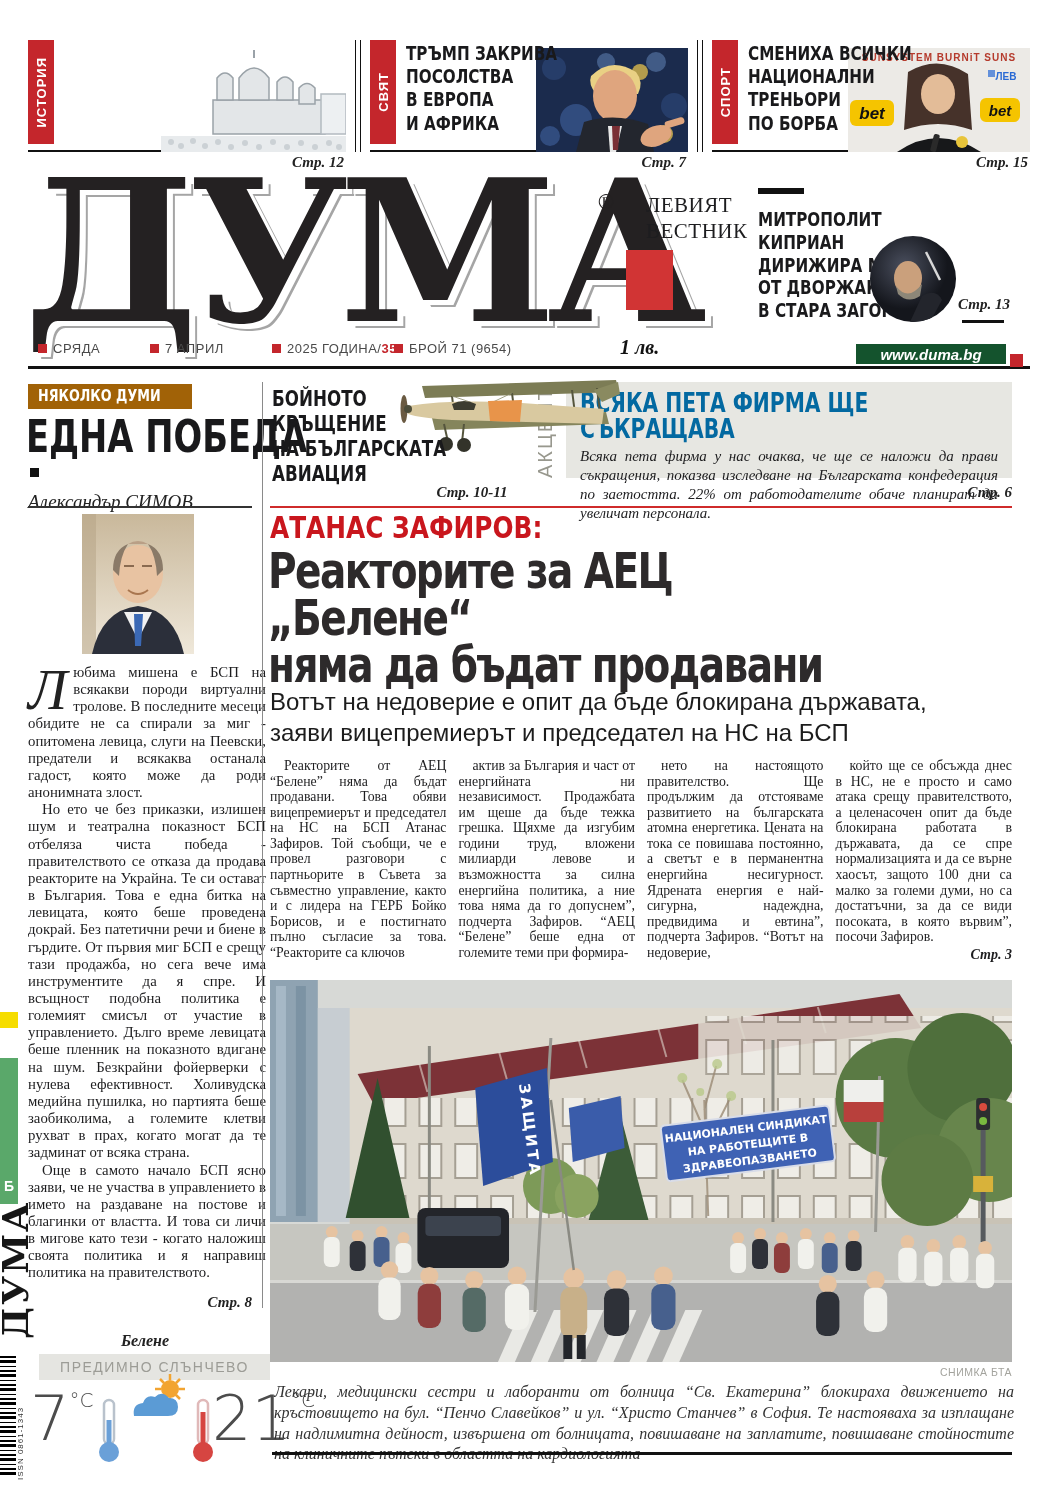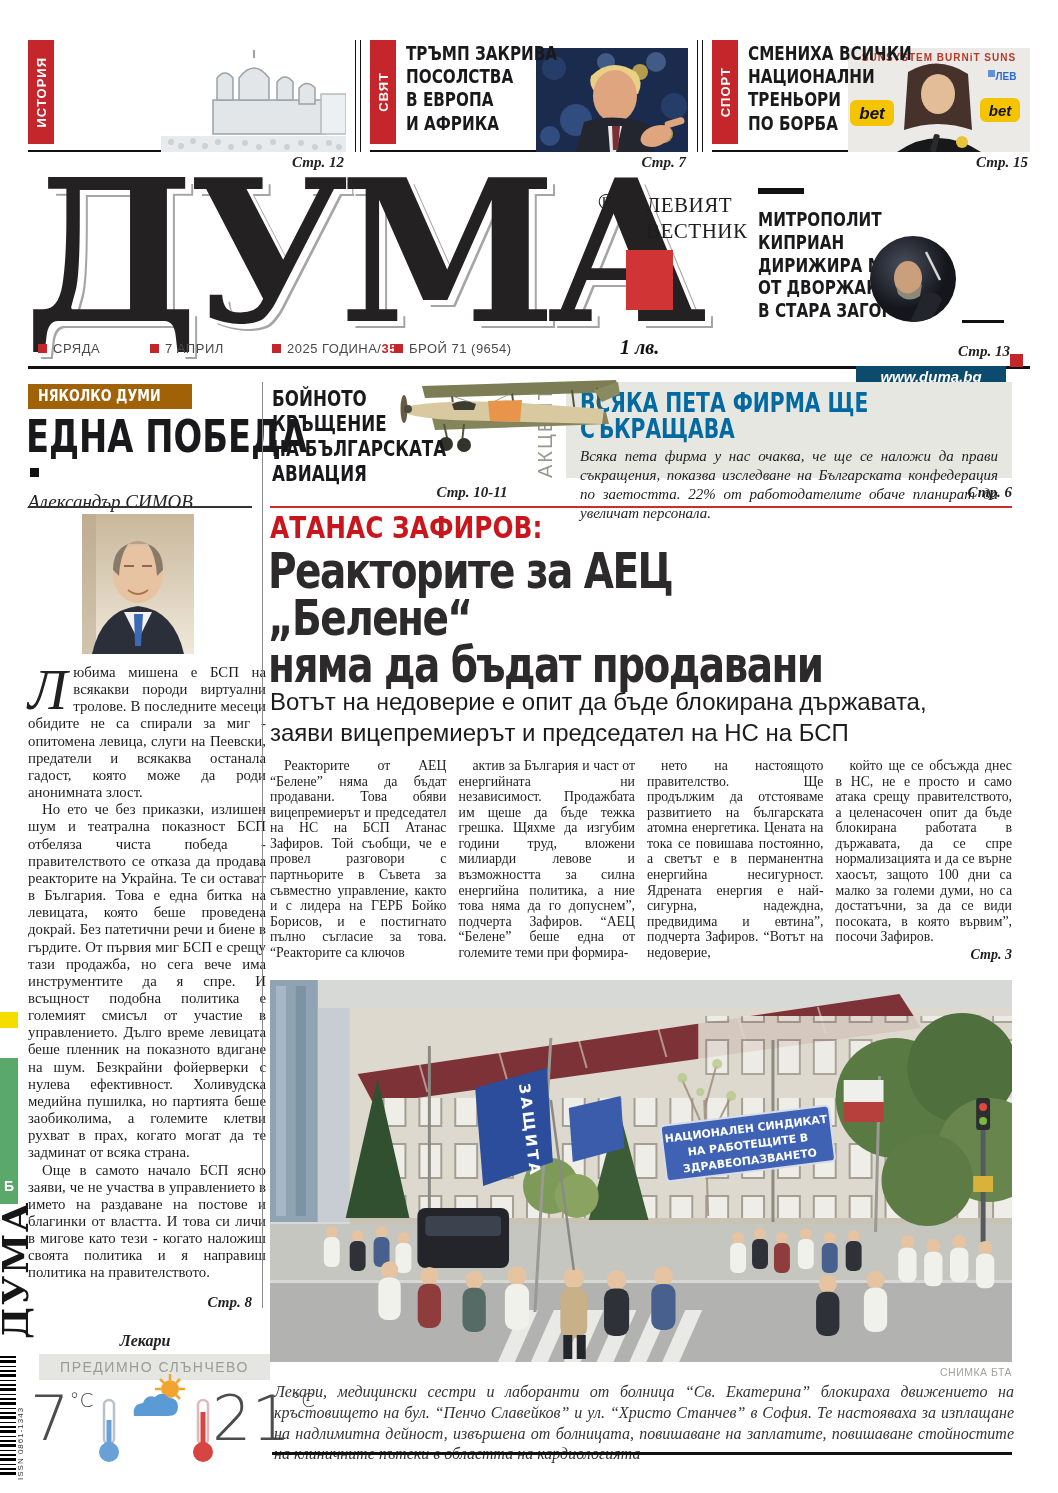--- a/index.html
+++ b/index.html
@@ -27,32 +27,32 @@
   .brand{position:absolute;left:24px;top:176px;font-size:196px;line-height:.78;font-weight:bold;
       font-family:"DejaVu Serif",serif;letter-spacing:-9px;color:#242122;
       text-shadow:6px 5px 0 #ffffff,8px 7px 0 #a5a5a5;}
   .brand-reg{position:absolute;left:596px;top:190px;font-size:20px;color:#242122;font-family:"DejaVu Serif",serif;}
   .tagline{position:absolute;left:646px;top:192px;font-size:21px;line-height:1.25;letter-spacing:.5px;color:#1d1d1f;}
   .red-square{position:absolute;left:626px;top:250px;width:47px;height:60px;background:#d13434;}
   .cult{position:absolute;left:758px;top:188px;width:254px;}
   .cult-dash{width:46px;height:6px;background:#111;margin-bottom:14px;}
   .cult-head{font-family:"DejaVu Sans",sans-serif;font-weight:bold;font-size:19px;line-height:1.2;color:#1a1a1c;}
   .cult-photo{position:absolute;left:112px;top:48px;width:86px;height:86px;border-radius:50%;overflow:hidden;}
-  .cult-page{position:absolute;left:200px;top:108px;font-size:15px;font-weight:bold;font-style:italic;margin-top:47px;}
+  .cult-page{position:absolute;left:200px;top:108px;font-size:15px;font-weight:bold;font-style:italic;}
   .cult-dash2{position:absolute;left:204px;top:132px;width:42px;height:3px;background:#111;}
 
   
   .dateline{position:absolute;left:26px;top:341px;width:660px;height:18px;font-family:"Liberation Sans",sans-serif;
       font-size:13px;color:#4a4a4a;letter-spacing:.5px;}
   .d-item{position:absolute;top:0;white-space:nowrap;}
   .d-sq{display:inline-block;width:9px;height:9px;background:#c4262c;margin-right:6px;}
   .d-accent{color:#c4262c;font-weight:bold;}
   .price{position:absolute;left:620px;top:336px;font-size:20px;font-weight:bold;font-style:italic;color:#111;}
   .main-rule{position:absolute;left:28px;top:366px;width:1002px;height:3px;background:#111;}
-  .site-box{position:absolute;left:856px;top:366px;width:150px;height:20px;background:#0c4a6e;color:#fff;
+  .site-box{position:absolute;left:856px;top:344px;width:150px;height:20px;background:#14532d;color:#fff;
       font-family:"Liberation Sans",sans-serif;font-weight:bold;font-style:italic;font-size:15px;
       display:flex;align-items:center;justify-content:center;}
   .site-sq{position:absolute;left:1010px;top:354px;width:13px;height:13px;background:#c4262c;}
 
   
   .op-badge{position:absolute;left:28px;top:384px;background:#a16207;color:#fff;
       font-family:"DejaVu Sans",sans-serif;font-weight:bold;font-size:15px;padding:3px 10px 4px;}
   .op-title{position:absolute;left:26px;top:414px;font-family:"DejaVu Sans",sans-serif;font-weight:bold;
       font-size:45px;line-height:1;color:#19191b;}
   .op-bullet{position:absolute;left:30px;top:468px;width:9px;height:9px;background:#111;}
@@ -325,21 +325,21 @@
     </svg>
   </div>
   <div class="op-text just">
     <p class="first"><span class="dropcap">Л</span><span>юбима мишена е БСП на всякакви породи виртуални тролове. В последните месеци обидите не са спирали за миг - опитомена левица, слуги на Пеевски, предатели и всякаква останала гадост, която може да роди анонимната злост.</span></p>
     <p>Но ето че без приказки, излишен шум и театрална показност БСП отбеляза чиста победа - правителството се отказа да продава реакторите на Украйна. Те си остават в България. Това е една битка на левицата, която беше проведена докрай. Без патетични речи и биене в гърдите. От първия миг БСП е срещу тази продажба, но сега вече има инструментите да я спре. И всъщност подобна политика е големият смисъл от участие в управлението. Дълго време левицата беше пленник на показното вдигане на шум. Безкрайни фойерверки с нулева ефективност. Холивудска медийна пушилка, но партията беше заобиколима, а големите клетви рухват в прах, когато могат да те задминат от всяка страна.</p>
     <p>Още в самото начало БСП ясно заяви, че не участва в управлението в името на раздаване на постове и благинки от властта. И това си личи в мигове като тези - когато наложиш своята политика и я направиш политика на правителството.</p>
   </div>
   <div class="op-page">Стр. 8</div>
   <div class="col-divider"></div>
 
-  <div class="w-city">Лекари</div>
+  <div class="w-city">Белене</div>
   <div class="w-bar">ПРЕДИМНО СЛЪНЧЕВО</div>
   <div class="w-temp" style="left:30px;top:1388px;">
     <span>7</span><span class="w-unit">°C</span>
   </div>
   <div class="abs" style="left:96px;top:1398px;">
     <svg width="26" height="66" viewBox="0 0 26 66">
       <rect x="8" y="2" width="10" height="44" rx="5" fill="#fff" stroke="#b9c2cc" stroke-width="2.5"></rect>
       <rect x="10.5" y="22" width="5" height="26" fill="#6aa0d8"></rect>
       <circle cx="13" cy="54" r="10" fill="#6aa0d8"></circle>
     </svg>

